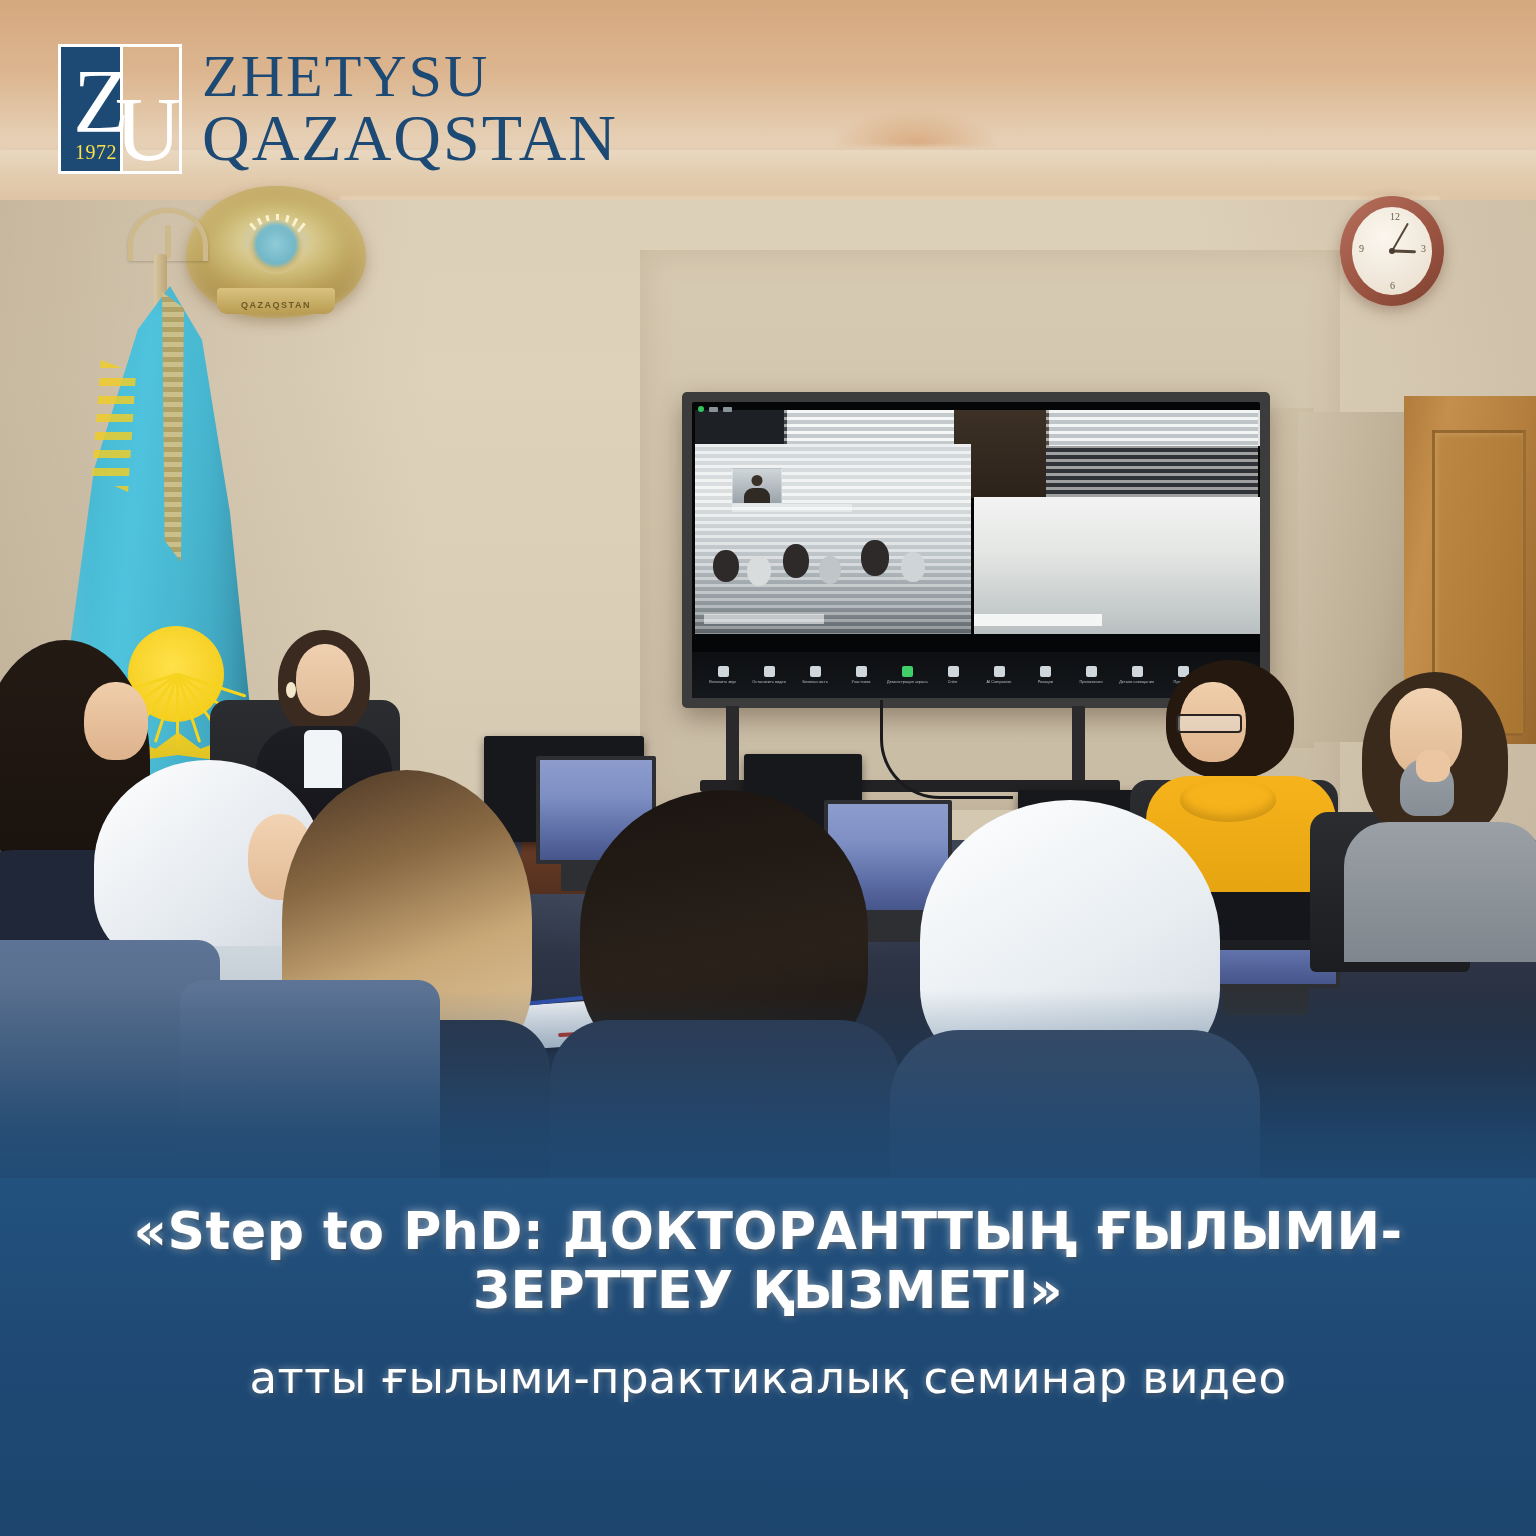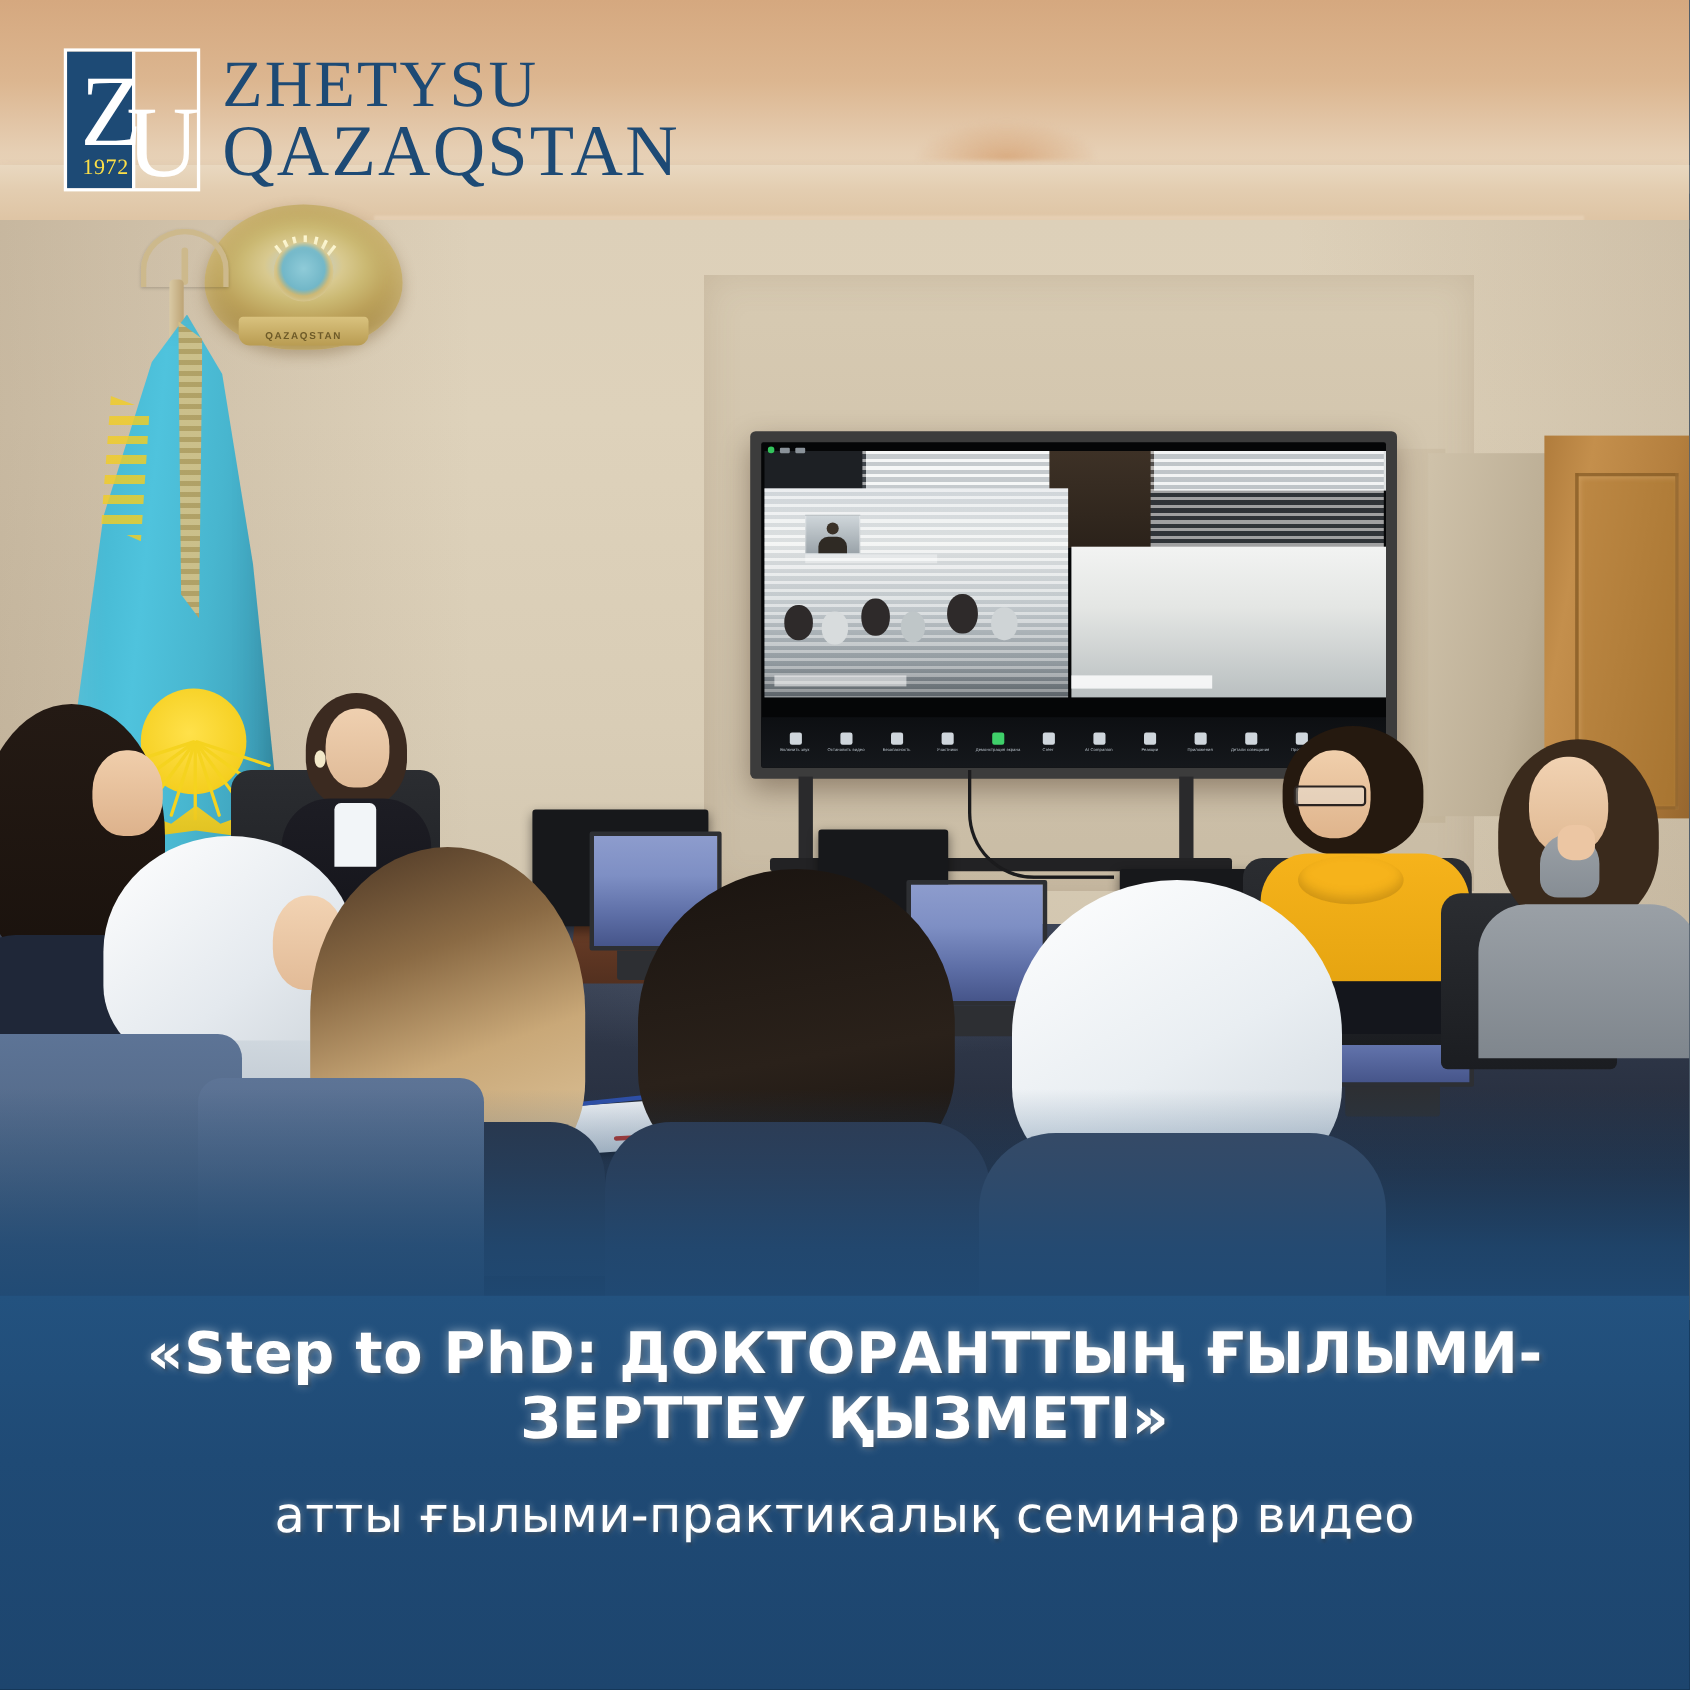--- a/index.html
+++ b/index.html
@@ -435,20 +435,31 @@
       <div class="flag-ray" style="transform:rotate(-36deg)"></div>
       <div class="flag-ray" style="transform:rotate(-18deg)"></div>
       <div class="flag-ray" style="transform:rotate(0deg)"></div>
       <div class="flag-ray" style="transform:rotate(18deg)"></div>
       <div class="flag-ray" style="transform:rotate(36deg)"></div>
       <div class="flag-ray" style="transform:rotate(54deg)"></div>
       <div class="flag-ray" style="transform:rotate(72deg)"></div>
       <div class="flag-eagle"></div>
     </div>
 
+    <div class="clock">
+      <div class="clock-face">
+        <div class="clock-num" style="left:38px;top:4px;">12</div>
+        <div class="clock-num" style="right:6px;top:36px;">3</div>
+        <div class="clock-num" style="left:38px;bottom:4px;">6</div>
+        <div class="clock-num" style="left:7px;top:36px;">9</div>
+        <div class="clock-h"></div>
+        <div class="clock-m"></div>
+        <div class="clock-pin"></div>
+      </div>
+    </div>
 
     <div class="pillar"></div>
     <div class="door-jamb"></div>
     <div class="door"></div>
     <div class="door-panel"></div>
 
     <div class="tv">
       <div class="tv-inner">
 
         <div class="vc-top-strip"></div>

